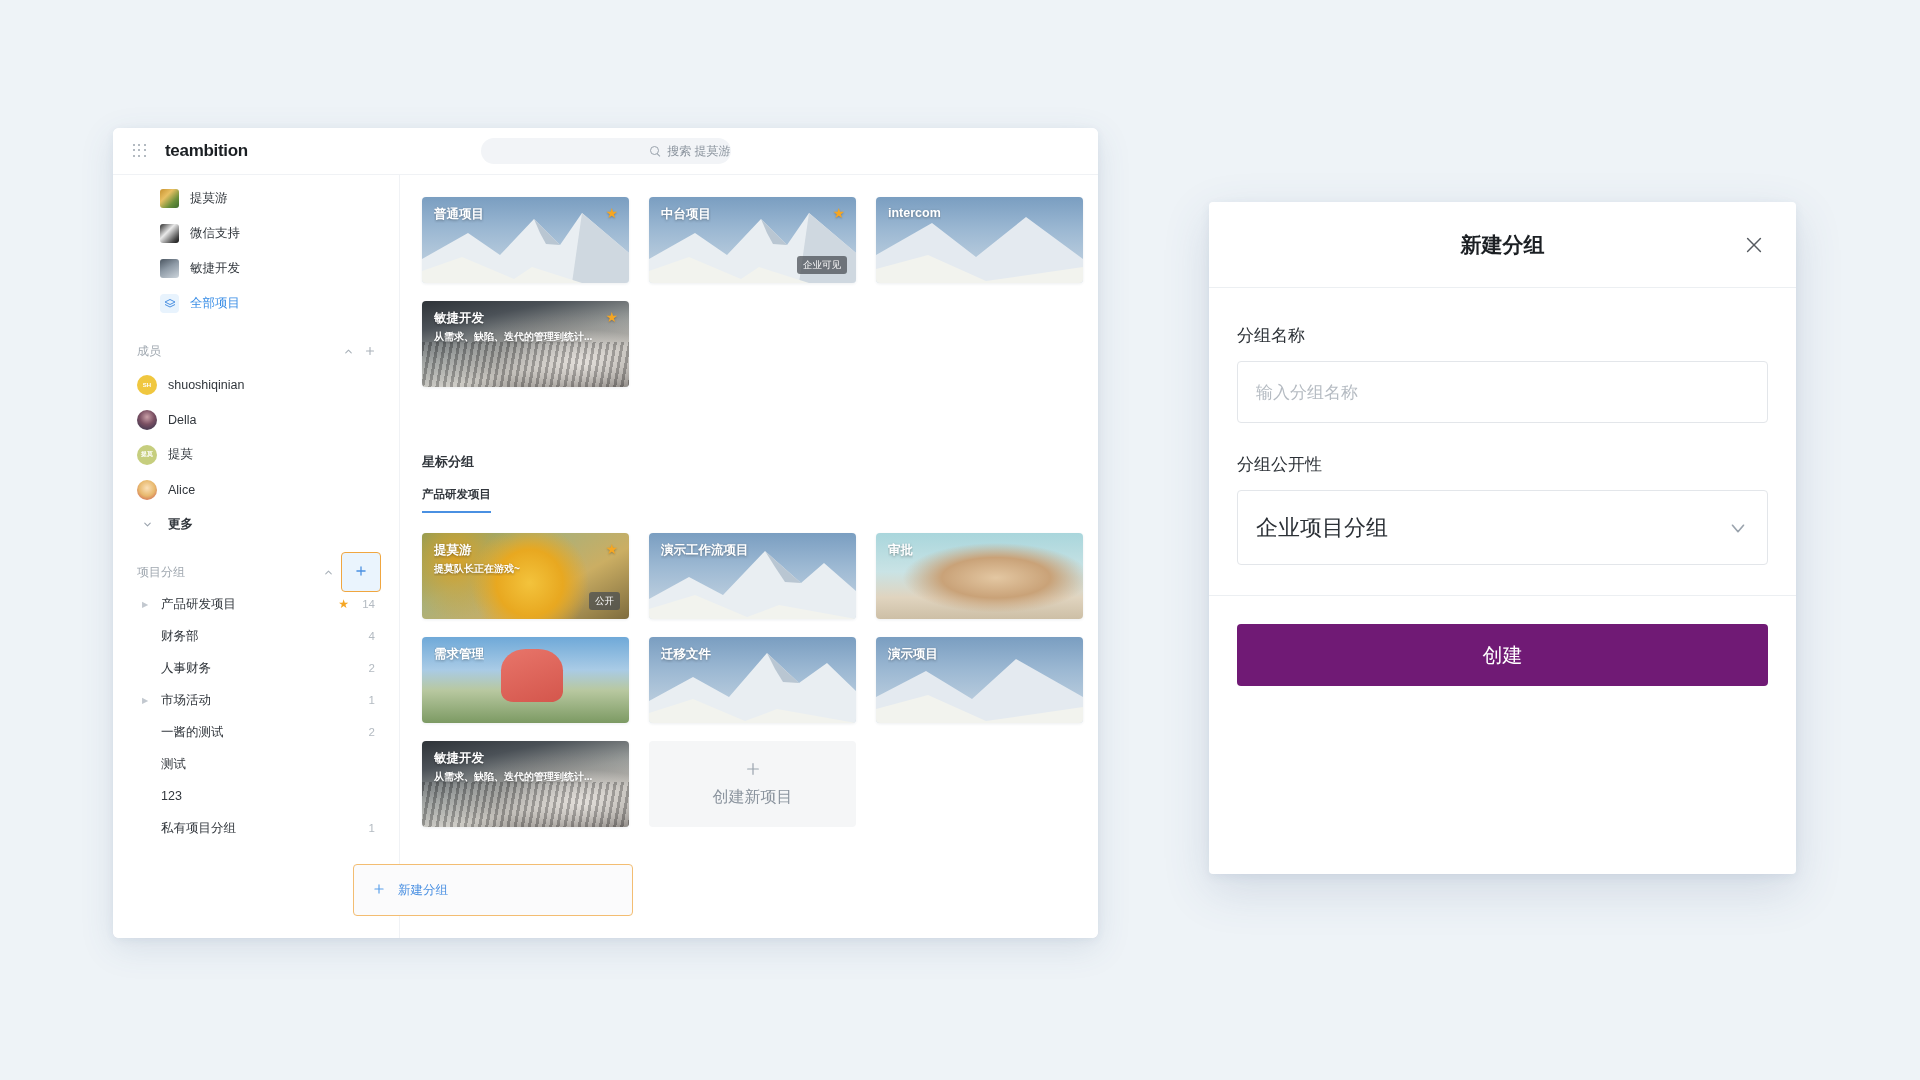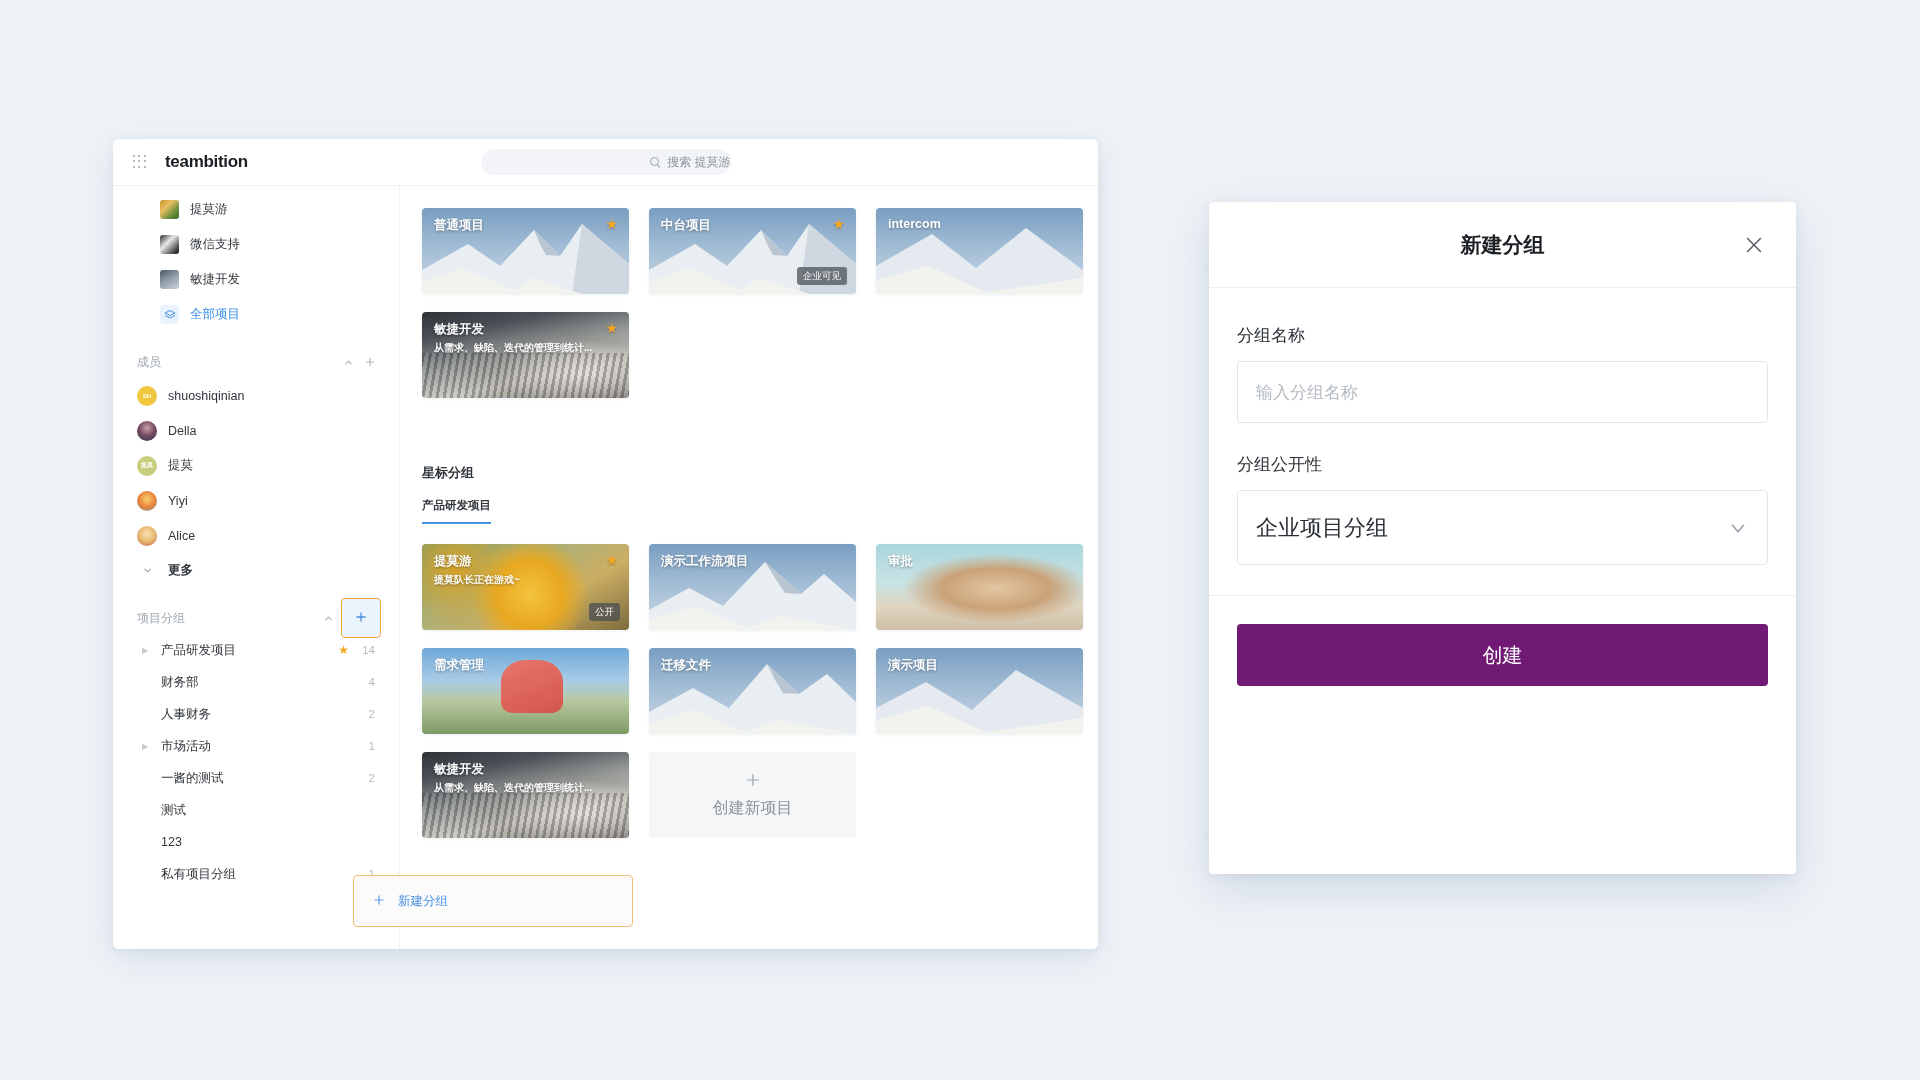--- a/index.html
+++ b/index.html
@@ -6,21 +6,21 @@
   html, body {
     width: 1920px; height: 1080px;
     background: #eef3f7;
     font-family: "Liberation Sans", "DejaVu Sans", sans-serif;
     overflow: hidden;
   }
 
   
   #app-window {
     position: absolute;
-    left: 113px; top: 139px;
+    left: 113px; top: 128px;
     width: 985px; height: 810px;
     background: #ffffff;
     border-radius: 6px;
     box-shadow: 0 10px 34px rgba(60,90,130,0.13), 0 2px 8px rgba(60,90,130,0.07);
     overflow: hidden;
   }
 
   
   #topbar {
     position: relative;
@@ -425,24 +425,20 @@
         <span class="mav c2"></span>
         <span>Della</span>
       </div>
       <div class="m-item">
         <span class="mav c3">
             <span>提莫</span>
           </span>
         <span>提莫</span>
       </div>
       <div class="m-item">
-        <span class="mav c4"></span>
-        <span>Yiyi</span>
-      </div>
-      <div class="m-item">
         <span class="mav c5"></span>
         <span>Alice</span>
       </div>
       <div class="more-row">
         <span class="chev">
           <svg width="11" height="11" viewBox="0 0 24 24" fill="none" stroke="currentColor" stroke-width="2.4" stroke-linecap="round" stroke-linejoin="round">
               <polyline points="6,9 12,15 18,9"></polyline>
             </svg>
         </span>
         <span>更多</span>

